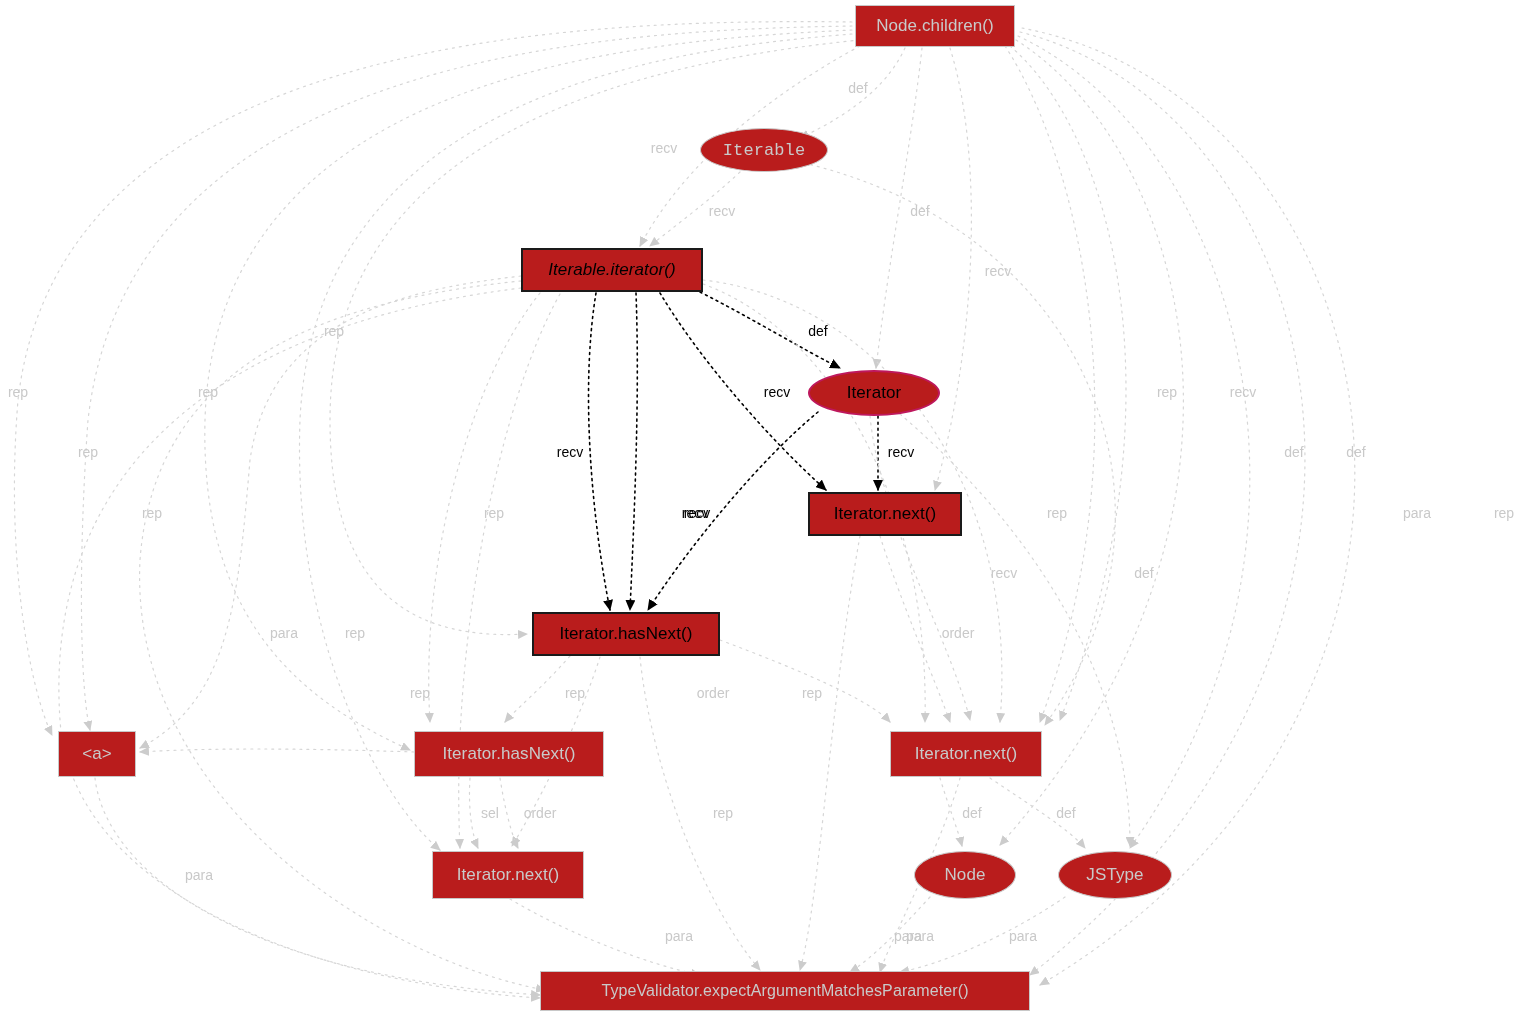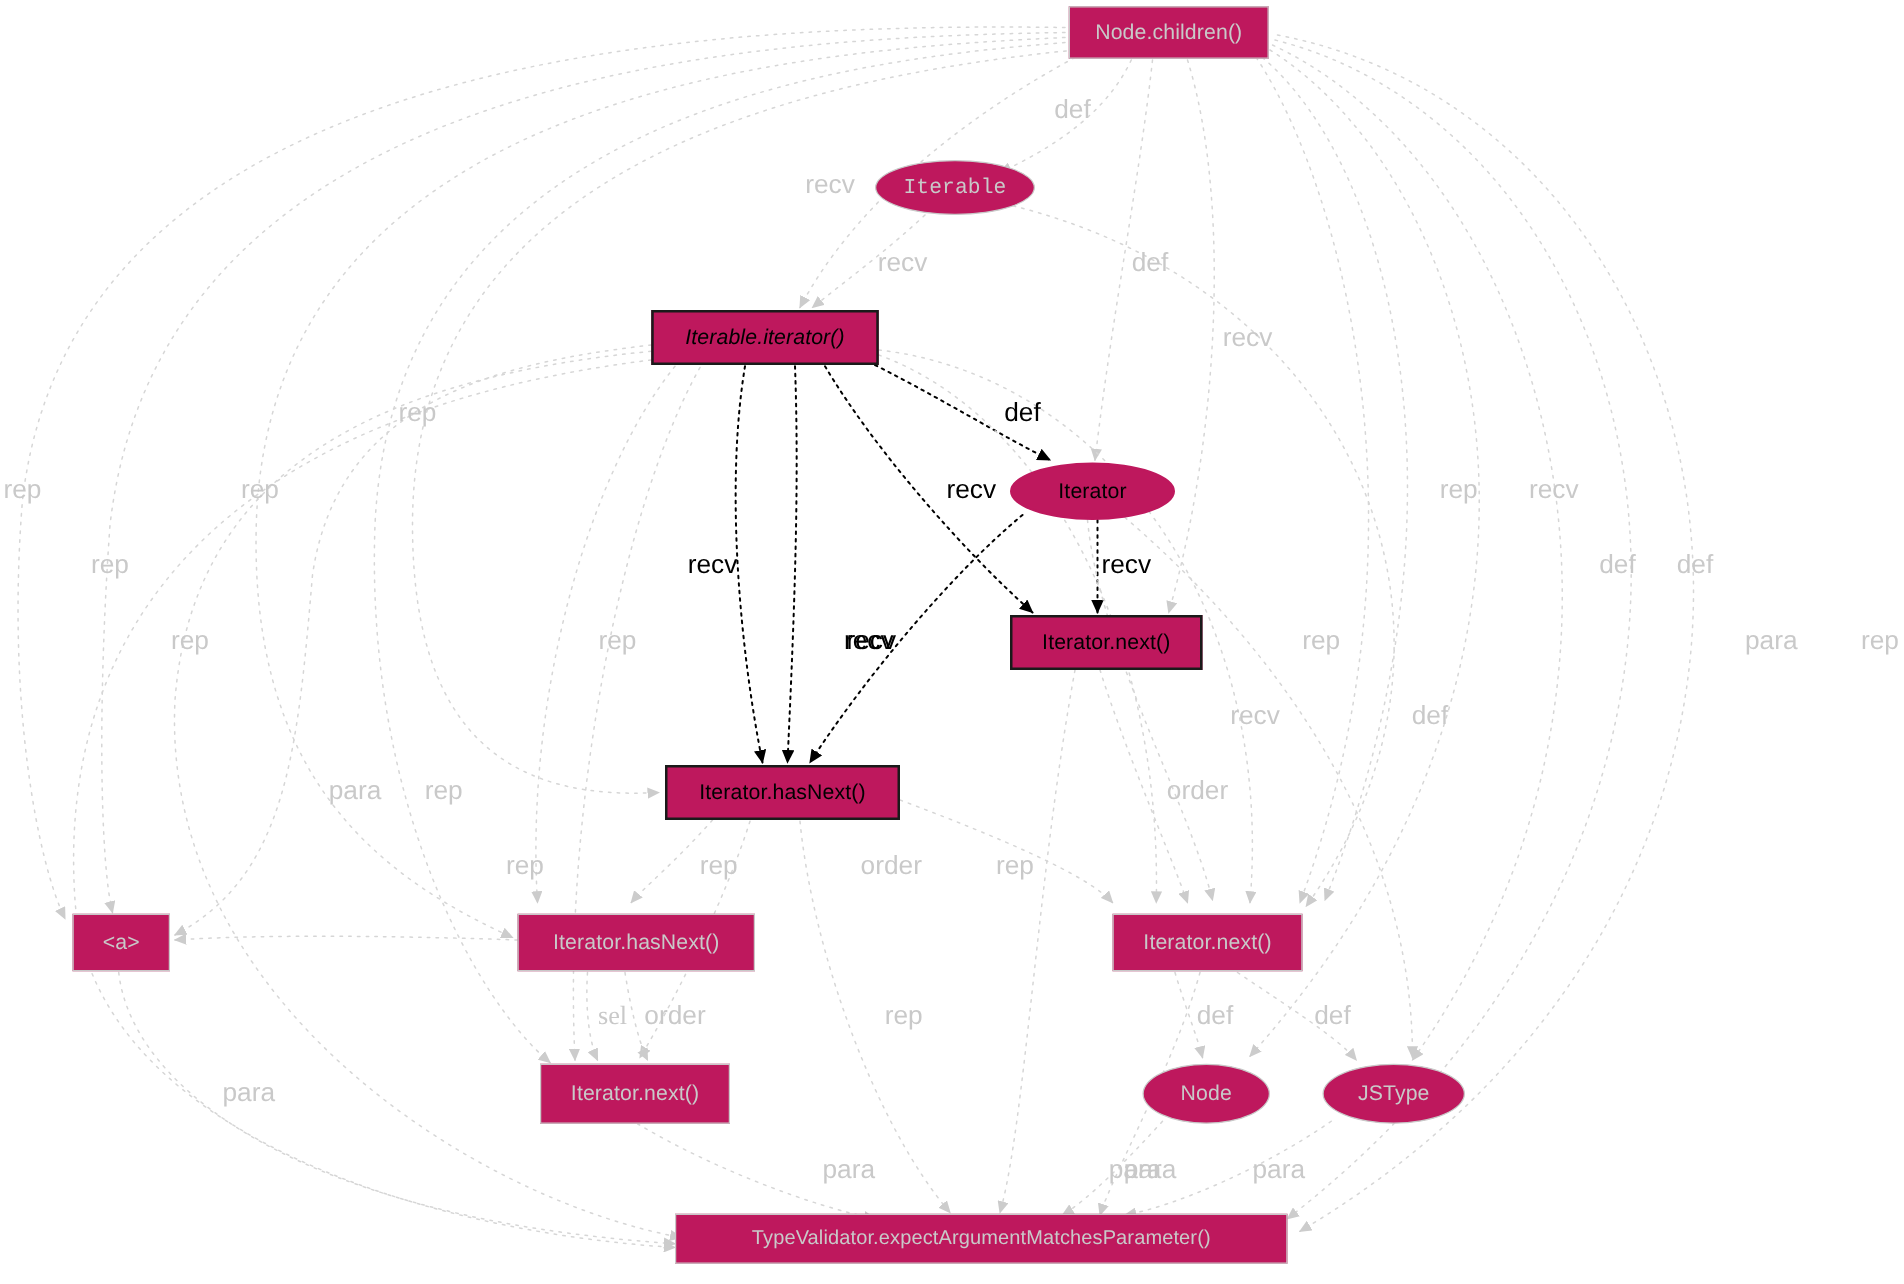--- a/index.html
+++ b/index.html
@@ -22,21 +22,21 @@
     width: 1523px;
     height: 1027px;
   }
   .node-shape {
     position: absolute;
     display: flex;
     align-items: center;
     justify-content: center;
     box-sizing: border-box;
     white-space: nowrap;
-    background: #be185d;
+    background: #b91c1c;
   }
   .node-box {
     border: 1px solid #c8c8c8;
     border-radius: 0;
   }
   .node-box.active {
     border: 2px solid #1a1a1a;
   }
   .node-ellipse {
     border: 1px solid #c8c8c8;
@@ -51,21 +51,21 @@
     letter-spacing: 0.1px;
     pointer-events: none;
   }
   .node-shape.active .node-label {
     color: #000000;
     font-weight: 500;
   }
   .edge-label {
     position: absolute;
     color: #c9c9c9;
-    font-size: 21px;
+    font-size: 14px;
     white-space: nowrap;
     transform: translate(-50%, -50%);
     font-family: "Liberation Sans", sans-serif;
   }
   .edge-label.active {
     color: #000000;
     font-weight: 500;
   }
 </style>
 </head>
@@ -161,21 +161,21 @@
       <div class="edge-label" style="left: 1057px; top: 513px;">rep</div>
       <div class="edge-label" style="left: 494px; top: 513px;">rep</div>
       <div class="edge-label" style="left: 1004px; top: 573px;">recv</div>
       <div class="edge-label" style="left: 1144px; top: 573px;">def</div>
       <div class="edge-label" style="left: 958px; top: 633px;">order</div>
       <div class="edge-label" style="left: 920px; top: 936px;">para</div>
       <div class="edge-label" style="left: 575px; top: 693px;">rep</div>
       <div class="edge-label" style="left: 713px; top: 693px;">order</div>
       <div class="edge-label" style="left: 812px; top: 693px;">rep</div>
       <div class="edge-label" style="left: 723px; top: 813px;">rep</div>
-      <div class="edge-label" style="left: 490px; top: 813px; font-family: Liberation Serif, serif;">sel</div>
+      <div class="edge-label" style="left: 490px; top: 813px;">sel</div>
       <div class="edge-label" style="left: 540px; top: 813px;">order</div>
       <div class="edge-label" style="left: 972px; top: 813px;">def</div>
       <div class="edge-label" style="left: 1066px; top: 813px;">def</div>
       <div class="edge-label" style="left: 679px; top: 936px;">para</div>
       <div class="edge-label" style="left: 908px; top: 936px;">para</div>
       <div class="edge-label" style="left: 1023px; top: 936px;">para</div>
       <div class="edge-label" style="left: 199px; top: 875px;">para</div>
     </div>
   <div id="node-layer">
       <div class="node-shape node-box" style="left: 855px; top: 5px; width: 160px; height: 42px;">

